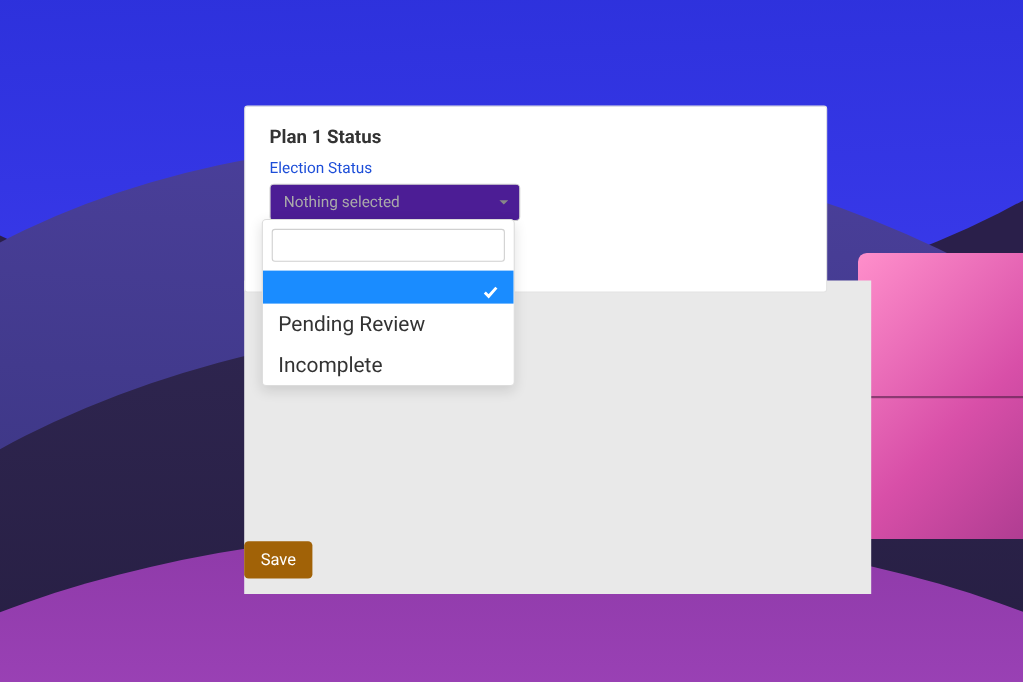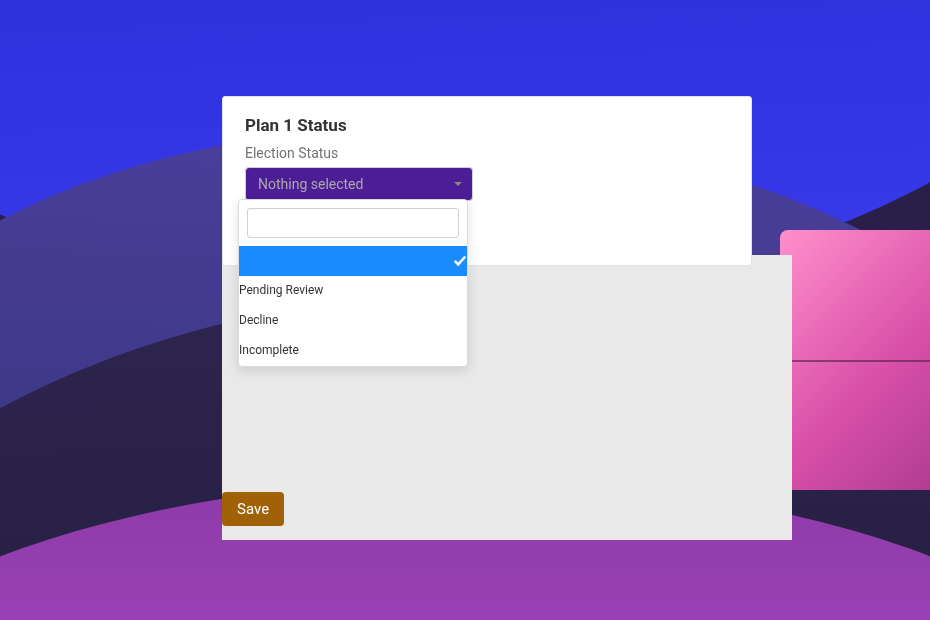--- a/index.html
+++ b/index.html
@@ -89,21 +89,21 @@
       padding: 18px 22px 24px 22px;
     }
     .card-title {
       font-size: 17px;
       font-weight: 700;
       color: #333;
       margin-bottom: 10px;
     }
     .field-label {
       font-size: 14px;
-      color: #737373;
+      color: #1d4ed8;
       margin-bottom: 6px;
     }
     .select-wrap {
       position: relative;
       width: 228px;
     }
     .select-button {
       width: 100%;
       height: 34px;
       background: #4c1d95;
@@ -148,23 +148,24 @@
       width: 100%;
       height: 30px;
       border: 1px solid #d0d0d0;
       border-radius: 3px;
       padding: 0 8px;
       font-size: 14px;
       outline: none;
     }
     .dropdown-item {
       display: flex;
+      align-items: center;
       justify-content: space-between;
-      padding: 7px 0;
-      font-size: 12px;
+      padding: 7px 14px;
+      font-size: 19px;
       color: #333;
       cursor: pointer;
       min-height: 30px;
     }
     .dropdown-item.selected {
       background: #1a8cff;
       color: #fff;
     }
     .dropdown-item.selected .check-icon {
       display: block;
@@ -227,21 +228,18 @@
       <div class="dropdown-item selected">
         <span></span>
         <span class="check-icon"><svg viewBox="0 0 16 16">
             <polyline points="2,9 6,13 14,4"></polyline>
           </svg></span>
       </div>
       <div class="dropdown-item">
         <span>Pending Review</span>
       </div>
       <div class="dropdown-item">
-        <span>Decline</span>
-      </div>
-      <div class="dropdown-item">
         <span>Incomplete</span>
       </div>
     </div>
 </div>
 
 <button class="save-btn">Save</button>
 
 </body></html>

